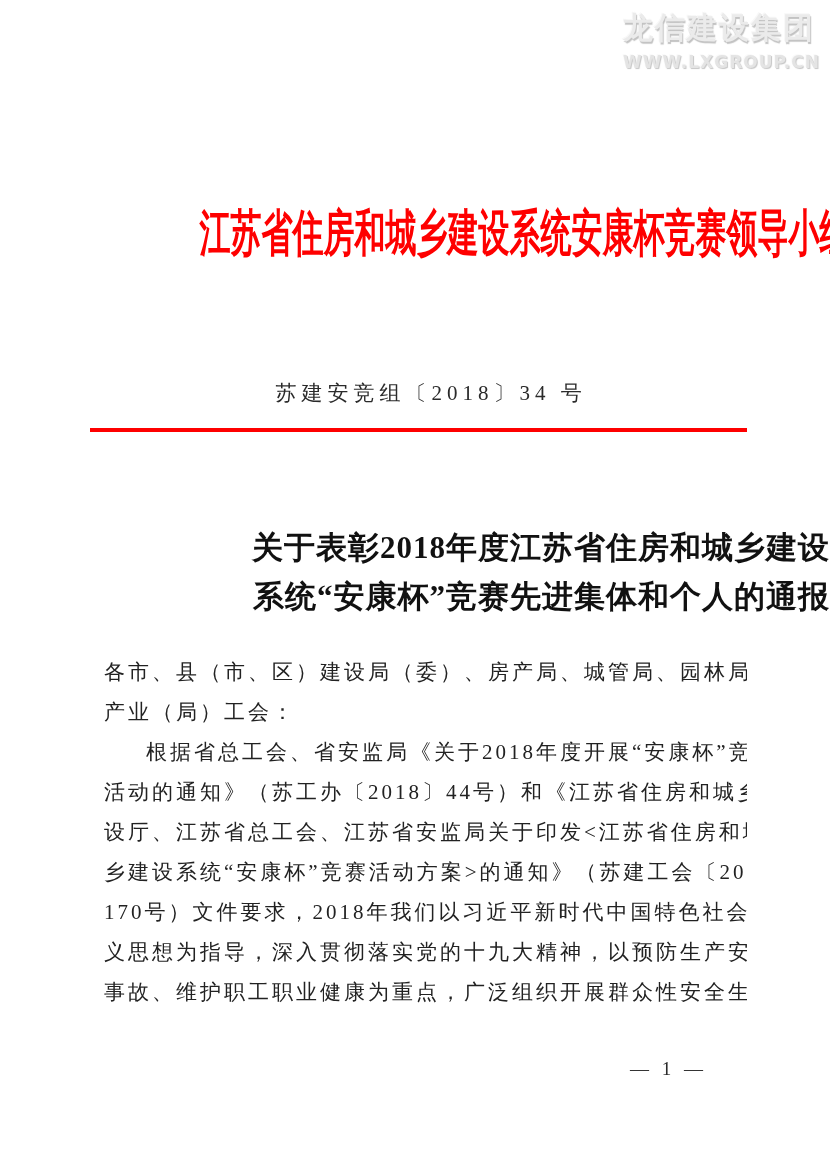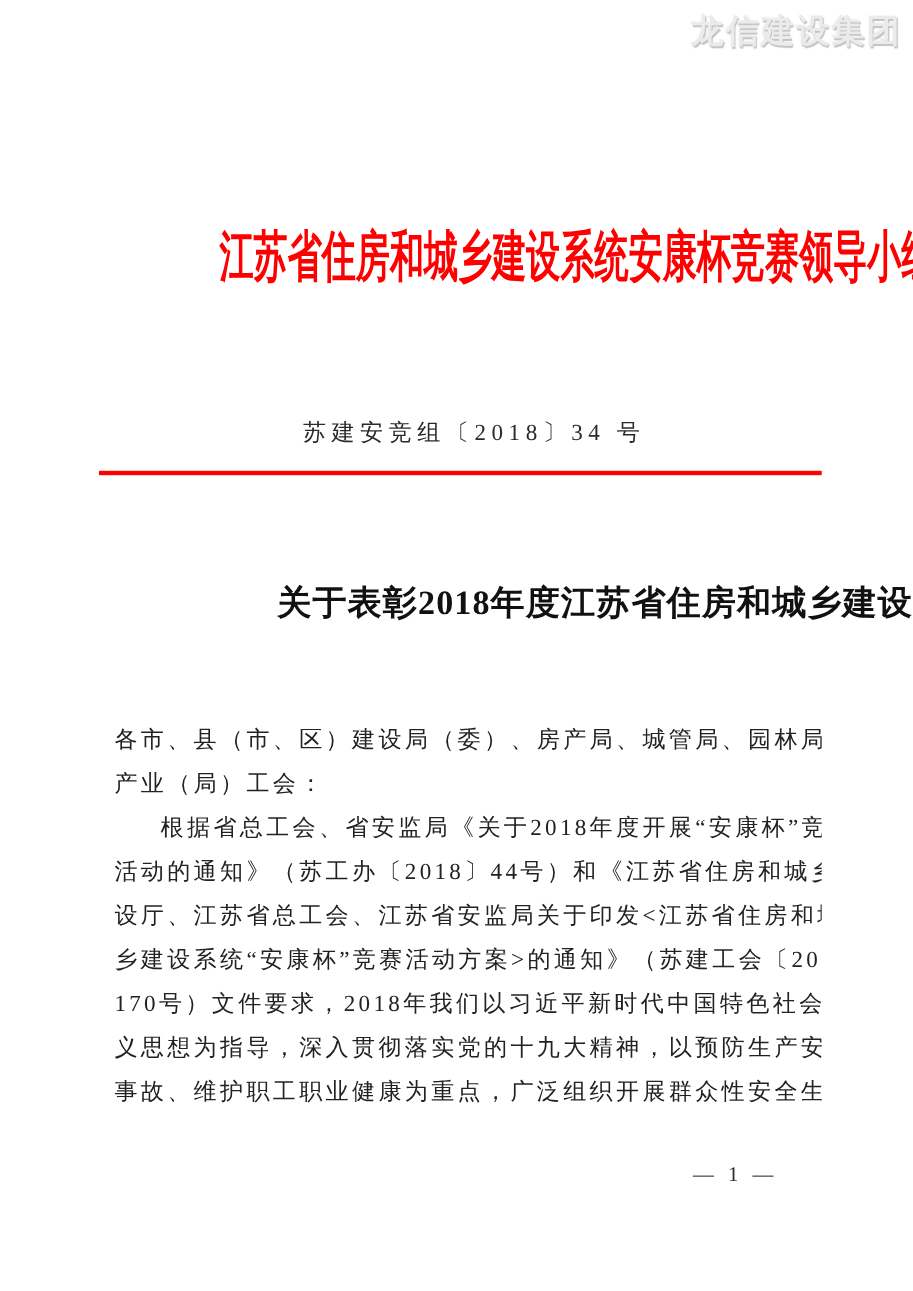--- a/index.html
+++ b/index.html
@@ -108,32 +108,34 @@
     color:#2a2a2a;
   }
 </style>
 </head>
 <body>
 
 <div class="page">
 
   <div class="watermark">
     <div class="wm-company">龙信建设集团</div>
+    <div class="wm-url">WWW.LXGROUP.CN</div>
   </div>
 
   <div class="issuer-wrap">
     <div class="issuer">江苏省住房和城乡建设系统安康杯竞赛领导小组</div>
   </div>
 
   <div class="doc-number">苏建安竞组〔2018〕34 号</div>
 
   <div class="red-line"></div>
 
   <div class="doc-title">
     <div>关于表彰2018年度江苏省住房和城乡建设</div>
+    <div>系统“安康杯”竞赛先进集体和个人的通报</div>
   </div>
 
   <div class="body-text">
     <div class="line">各市、县（市、区）建设局（委）、房产局、城管局、园林局，</div>
     <div class="line short">产业（局）工会：</div>
     <div class="line indent">根据省总工会、省安监局《关于2018年度开展“安康杯”竞赛</div>
     <div class="line">活动的通知》（苏工办〔2018〕44号）和《江苏省住房和城乡建</div>
     <div class="line">设厅、江苏省总工会、江苏省安监局关于印发&lt;江苏省住房和城</div>
     <div class="line">乡建设系统“安康杯”竞赛活动方案&gt;的通知》（苏建工会〔2015〕</div>
     <div class="line">170号）文件要求，2018年我们以习近平新时代中国特色社会主</div>

